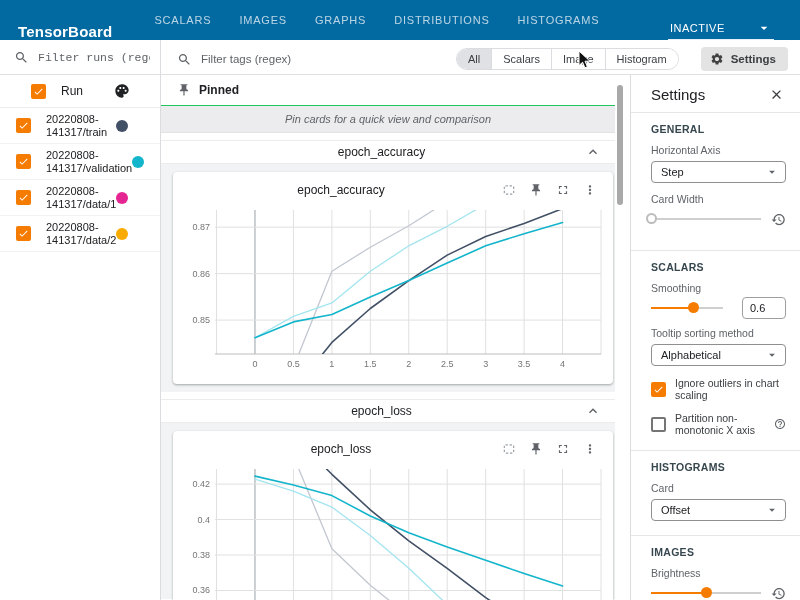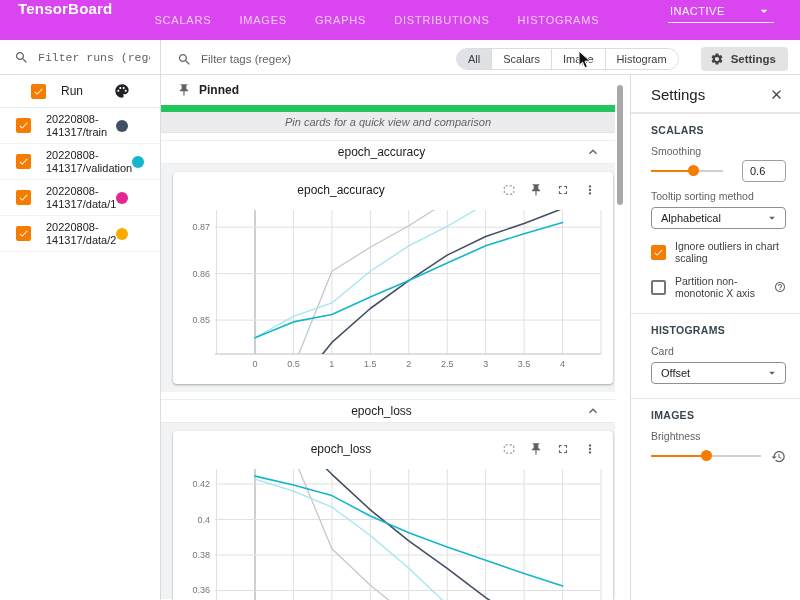--- a/index.html
+++ b/index.html
@@ -1,21 +1,21 @@
 <!DOCTYPE html>
 <html><head>
 <meta charset="utf-8">
 <style>
   * { margin:0; padding:0; box-sizing:border-box; }
   html,body { width:800px; height:600px; overflow:hidden; }
   body { font-family:"Liberation Sans", sans-serif; background:#fff; position:relative; }
   .app { position:absolute; inset:0; width:800px; height:600px; overflow:hidden; }
 
   
-  .topbar { position:absolute; left:0; top:0; width:800px; height:40px; background:#d946ef; display:flex; align-items:flex-start; color:#fff; z-index:30; }
+  .topbar { position:absolute; left:0; top:0; width:800px; height:40px; background:#0369a1; display:flex; align-items:flex-end; color:#fff; z-index:30; }
   .brand { font-size:15px; font-weight:bold; margin-left:18px; letter-spacing:.2px; }
   .nav { display:flex; height:40px; margin-left:28px; }
   .nav-tab { position:relative; display:flex; align-items:center; padding:0 14px; font-size:11px; letter-spacing:.8px; color:rgba(255,255,255,.72); cursor:pointer; }
   .nav-tab.active { color:#fff; }
   .nav-tab.active::after { content:""; position:absolute; left:8px; right:8px; bottom:0; height:2px; background:#fff; }
   .topbar-right { margin-left:auto; display:flex; align-items:center; margin-right:12px; }
   .status-select { display:flex; align-items:center; border-bottom:1px solid rgba(255,255,255,.9); padding:3px 2px; width:106px; margin-right:14px; cursor:pointer; }
   .status-select .label { font-size:11px; letter-spacing:.5px; flex:1; }
 
   
@@ -47,21 +47,21 @@
   .chip.selected { background:#dfe1e5; }
   .settings-btn { display:flex; align-items:center; background:#e3e3e3; border-radius:4px; height:24px; padding:0 12px 0 9px; cursor:pointer; }
   .settings-btn svg { width:14px; height:14px; fill:#424242; margin-right:7px; }
   .settings-btn span { font-size:11.5px; font-weight:bold; color:#3c4043; }
 
   
   .content { position:absolute; left:161px; top:75px; width:454px; height:525px; background:#fff; overflow:hidden;text-align:center; }
   .pinned-row { height:30px; display:flex; align-items:center; padding:0 16px; background:#fff; }
   .pinned-row svg { width:14px; height:14px; fill:#5f6368; margin-right:8px; }
   .pinned-row span { font-size:12px; font-weight:bold; color:#202124; }
-  .empty-strip { height:28px; background:#ececee; display:flex; align-items:center; justify-content:center; border-top:7px solid #22c55e; border-bottom:1px solid #e3e3e5; }
+  .empty-strip { height:28px; background:#ececee; display:flex; align-items:center; justify-content:center; border-top:1px solid #22c55e; border-bottom:1px solid #e3e3e5; }
   .empty-strip span { font-size:11px; font-style:italic; color:#5f6368; }
   .gap { height:7px; background:#fff; }
   .section-header { height:24px; background:#fff; border-top:1px solid #ececec; border-bottom:1px solid #ececec; display:flex; align-items:center; padding:0 14px 0 17px; cursor:pointer; }
   .section-header span { font-size:12px; color:#202124; flex:1; }
   .section-header svg { width:16px; height:16px; fill:#5f6368; }
   .card-zone { background:#f1f3f4; position:relative; }
   .zone-acc { height:228px; }
   .zone-loss { height:176px; }
   .card { position:absolute; left:12px; top:8px; width:440px; background:#fff; border-radius:4px; box-shadow:0 1px 2px rgba(60,64,67,.3), 0 1px 3px rgba(60,64,67,.15); }
   .card-acc { height:212px; }
@@ -404,20 +404,40 @@
 
   <div class="panel">
     <div class="panel-head">
       <span class="t">Settings</span>
       <svg viewBox="0 0 24 24">
           <path d="M19 6.41L17.59 5 12 10.59 6.41 5 5 6.41 10.59 12 5 17.59 6.41 19 12 13.41 17.59 19 19 17.59 13.41 12z"></path>
         </svg>
     </div>
     <div class="divider"></div>
 
+    <div class="p-section">
+      <div class="p-heading">GENERAL</div>
+      <div class="p-label">Horizontal Axis</div>
+      <div class="dropdown">
+        <span>Step</span>
+        <svg viewBox="0 0 24 24">
+            <path d="M7 10l5 5 5-5z"></path>
+          </svg>
+      </div>
+      <div class="p-label">Card Width</div>
+      <div class="slider-row">
+        <div class="slider">
+          <div class="fill" style="width: 0%;"></div>
+          <div class="knob hollow" style="left: 0%;"></div>
+        </div>
+        <svg class="reset-ic" viewBox="0 0 24 24">
+            <path d="M13 3c-4.97 0-9 4.03-9 9H1l3.89 3.89.07.14L9 12H6c0-3.87 3.13-7 7-7s7 3.13 7 7-3.13 7-7 7c-1.93 0-3.68-.79-4.94-2.06l-1.42 1.42C8.27 19.99 10.51 21 13 21c4.97 0 9-4.03 9-9s-4.03-9-9-9zm-1 5v5l4.28 2.54.72-1.21-3.5-2.08V8z"></path>
+          </svg>
+      </div>
+    </div>
     <div class="divider"></div>
 
     <div class="p-section">
       <div class="p-heading">SCALARS</div>
       <div class="p-label">Smoothing</div>
       <div class="slider-row">
         <div class="slider">
           <div class="fill" style="width: 58%;"></div>
           <div class="knob" style="left: 58%;"></div>
         </div>

